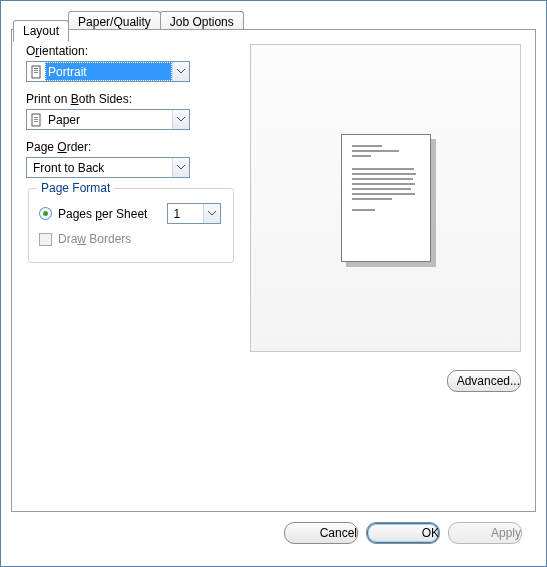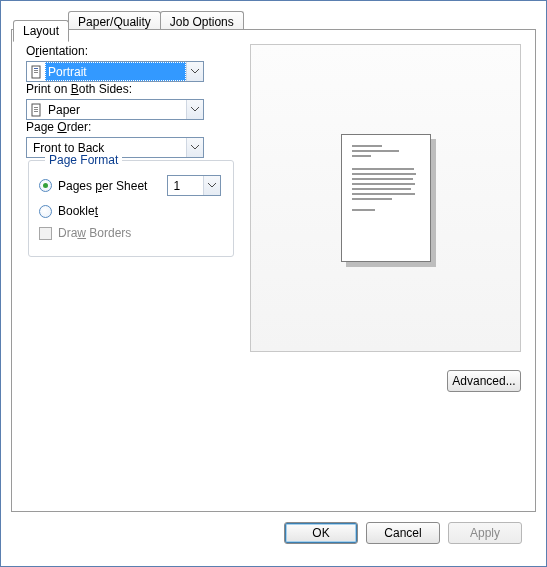--- a/index.html
+++ b/index.html
@@ -90,27 +90,27 @@
     margin-top:-1px;
     display:flex;
     flex-direction:column;
   }
   .columns { display:flex; gap:14px; }
   .leftcol { width: 210px; }
   .rightcol { flex:1; }
   .lbl { display:block; margin-bottom:3px; }
   .underline { text-decoration: underline; }
   .combo {
-    width: 178px;
+    width: 164px;
     height: 21px;
     border: 1px solid #7a95b3;
     display:flex;
     align-items:center;
     background:#fff;
-    margin-bottom: 0;
+    margin-bottom: 10px;
   }
   .combo.sel .combo-text-wrap {
     background: #3399ff;
     color:#fff;
   }
   .combo .ico {
     width:18px; height:19px;
     display:flex; align-items:center; justify-content:center;
     background:#fff;
   }
@@ -128,21 +128,21 @@
   .combo.plain .combo-text-wrap { padding-left:5px; }
   .group {
     border: 1px solid #d0d5dc;
     border-radius: 3px;
     padding: 10px 10px 8px 10px;
     margin-top: 2px;
     position:relative;
   }
   .group .legend {
     position:absolute;
-    top:-8px; left:16px;
+    top:-8px; left:8px;
     background:#fff;
     padding: 0 4px;
     color:#0a3d8f;
   }
   .radio-row, .check-row { display:flex; align-items:center; margin: 4px 0 8px 0; gap:6px;}
   .radio {
     width:13px; height:13px; border-radius:50%;
     border:1px solid #568ac0;
     background: radial-gradient(circle at 40% 40%, #fff, #e9f1fa);
     display:flex; align-items:center; justify-content:center;
@@ -188,24 +188,24 @@
     background:#bdbdbd; z-index:1;
   }
   .line { height:2px; background:#9a9a9a; margin-bottom:3px; }
   .short { width:45%; }
   .med { width:70%; }
   .tiny { width:28%; }
   .btn {
     height:22px;
     min-width:74px;
     border:1px solid #8a8a8a;
-    border-radius:3px;
+    border-radius:10px;
     background: linear-gradient(to bottom,#fdfdfd,#e5e5e5);
     padding: 0 0;
-    display:inline-flex; align-items:center; justify-content:center;
+    display:inline-flex; align-items:center; justify-content:flex-end;
   }
   .btn.disabled { color:#8a8a8a; background: linear-gradient(to bottom,#f6f6f6,#ececec); border-color:#b7b7b7;}
   .btn.default { box-shadow: 0 0 0 1px #3c7fb1 inset, 0 0 0 2px #a6d0ec inset; }
   .advanced-row { display:flex; justify-content:flex-end; margin-top:18px; }
   .footer {
     display:flex; justify-content:flex-end; gap:8px;
     padding: 10px 14px 12px 0;
   }
   svg { display:block; }
 </style>
@@ -289,24 +289,20 @@
               <div class="small-combo">
                 <span class="txt">1</span>
                 <span class="arrow">
                     <svg width="8" height="5">
                       <path d="M0 0 L4 4 L8 0" fill="none" stroke="#4a4a4a" stroke-width="1"></path>
                     </svg>
                   </span>
               </div>
             </div>
 
-            <div class="radio-row">
-              <span class="radio"></span>
-              <span><span>Bookle</span><span class="underline">t</span><span></span></span>
-            </div>
 
             <div class="check-row disabled">
               <span class="checkbox"></span>
               <span><span>Dra</span><span class="underline">w</span><span> Borders</span></span>
             </div>
           </fieldset>
 
         </div>
 
         <div class="rightcol">
@@ -334,25 +330,25 @@
             <div class="btn">
                 <span>Advanced...</span>
               </div>
           </div>
         </div>
       </div>
 
     </div>
 
     <div class="footer">
+      <div class="btn">
+          <span>Cancel</span>
+        </div>
       <div class="btn default">
           <span>OK</span>
         </div>
-      <div class="btn">
-          <span>Cancel</span>
-        </div>
       <div class="btn disabled">
           <span>Apply</span>
         </div>
     </div>
 
   </div>
 </div>
 
 </body></html>

